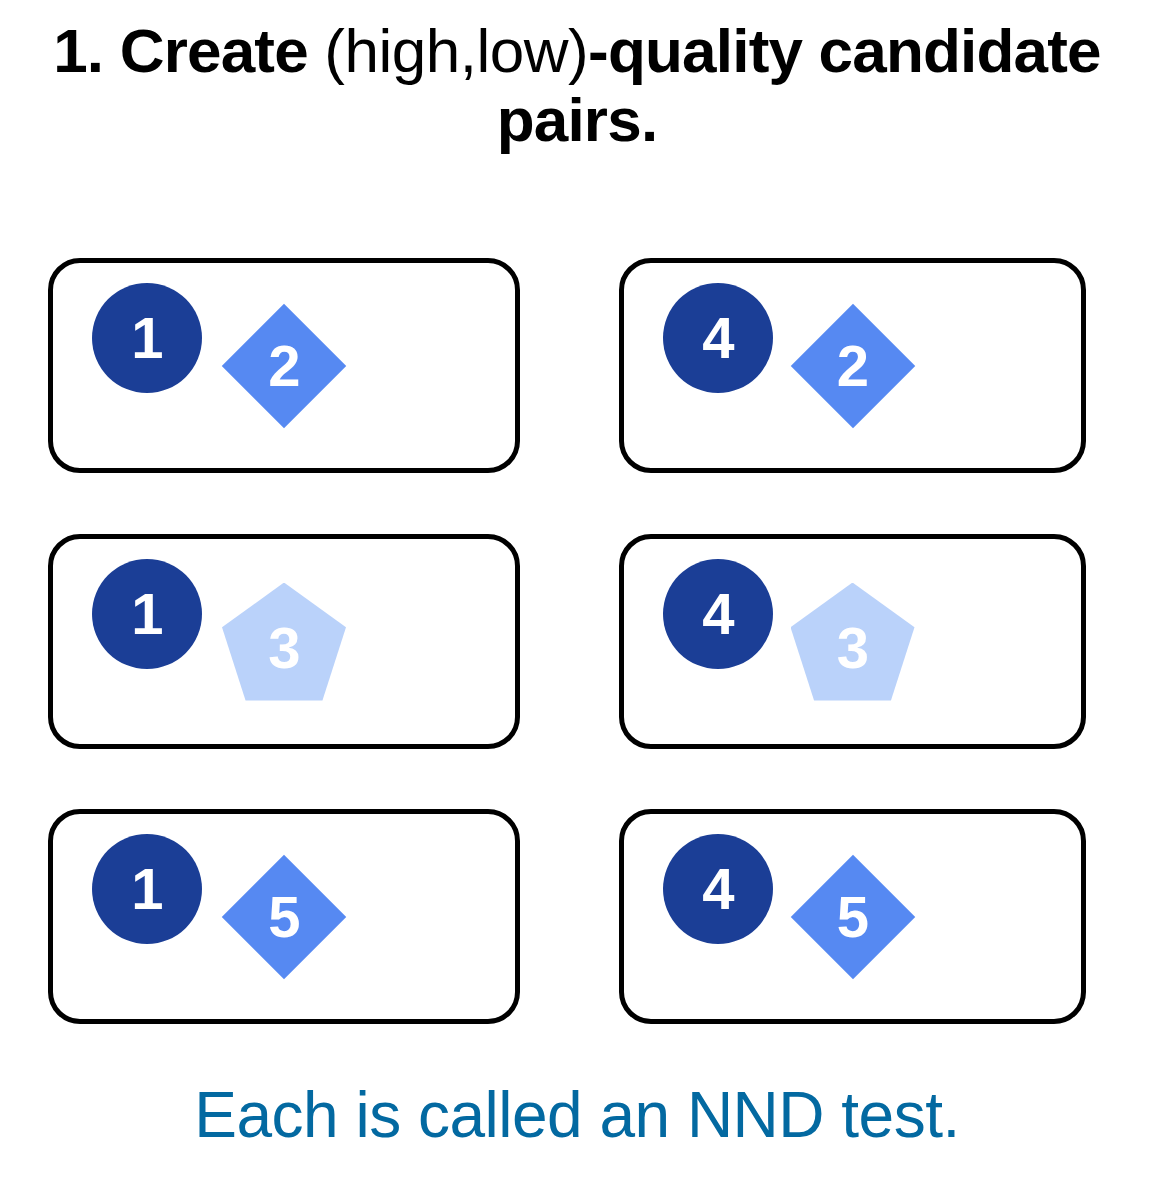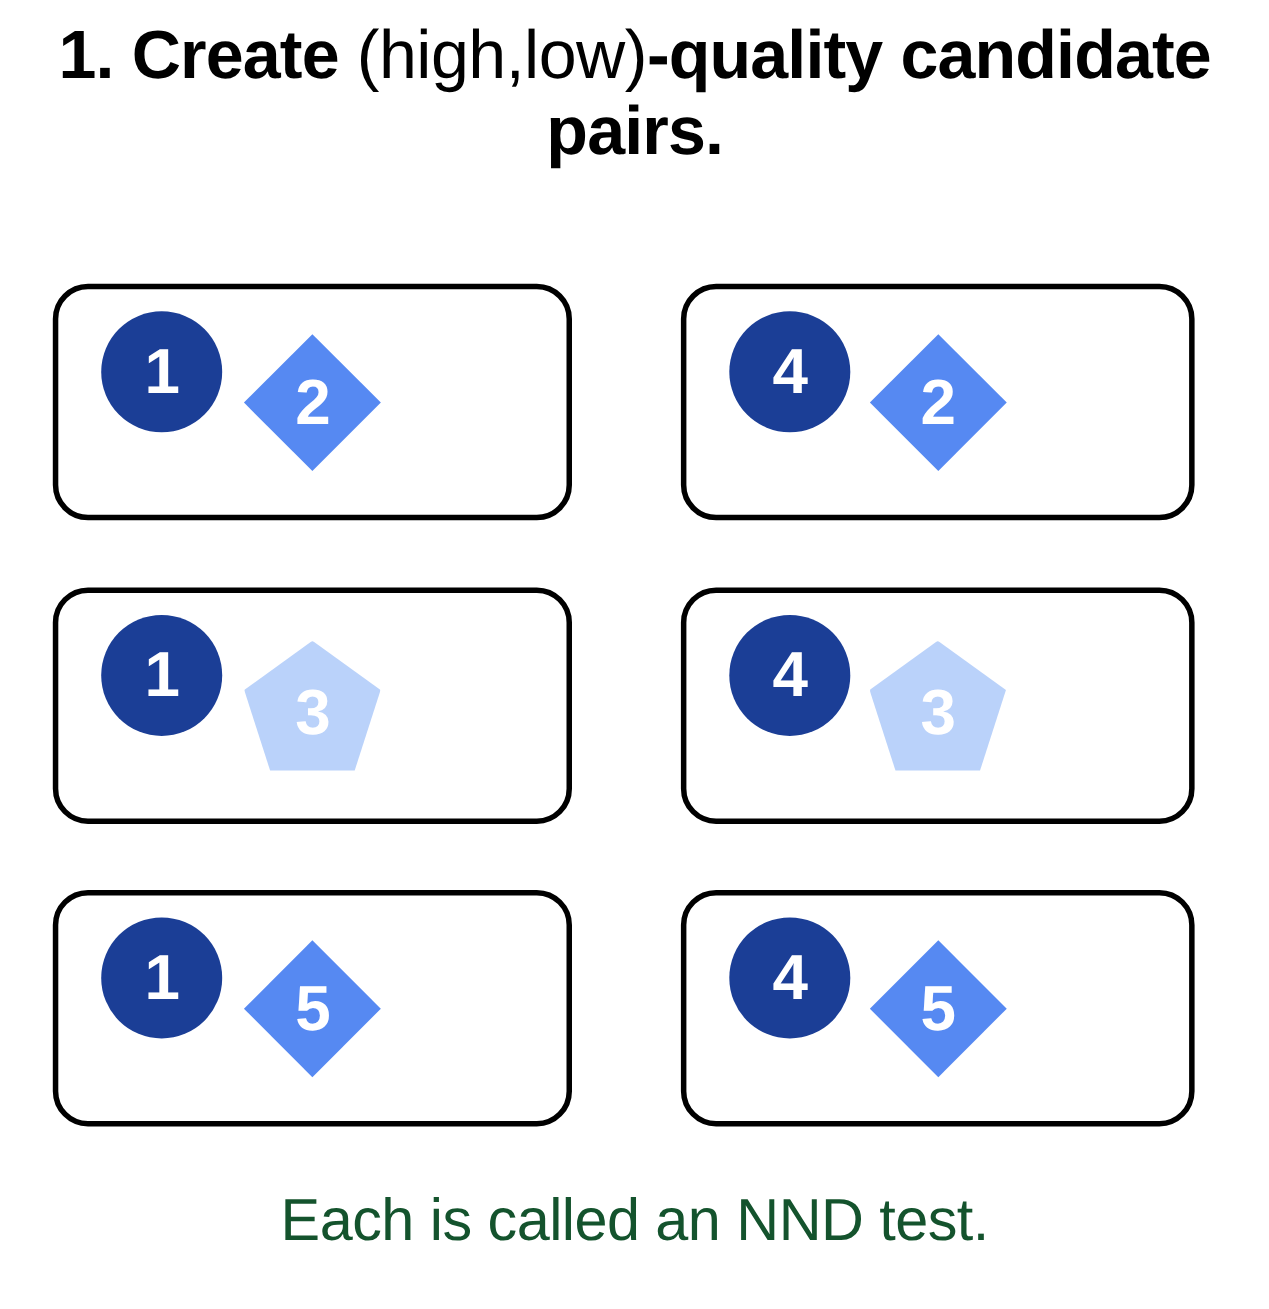--- a/index.html
+++ b/index.html
@@ -143,24 +143,24 @@
   }
   .token-candidate.is-pentagon .glyph { padding-top: 12px; }
 
   
   .caption {
     position: absolute;
     left: 0;
     top: 1078px;
     width: 1154px;
     text-align: center;
-    font-size: 54px;
+    font-size: 64px;
     font-weight: 400;
     letter-spacing: -0.5px;
-    color: #14532d;
+    color: #0369a1;
   }
 </style>
 </head>
 <body>
 
 <div class="slide">
 
   <h1 class="title">
     <span>1. Create </span><span class="light">(high,low)</span><span>-quality candidate pairs.</span>
   </h1>

